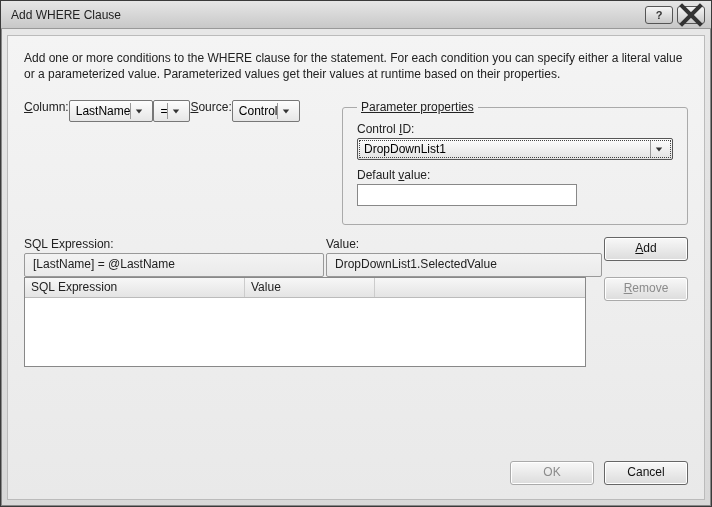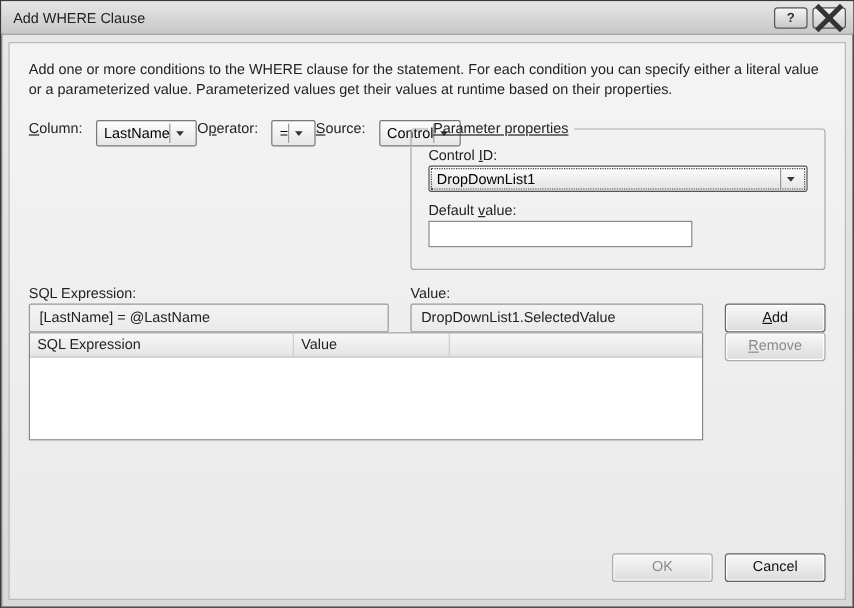--- a/index.html
+++ b/index.html
@@ -46,21 +46,20 @@
   .sel, .tinput {
     height:22px;
     border:1px solid #777;
     background:linear-gradient(#fdfdfd,#e6e6e6);
     border-radius:2px;
     padding:2px 6px;
     font-size:12px;
     display:flex; align-items:center; justify-content:flex-end;
     cursor:pointer;
     margin-bottom:10px;
-    margin-left:11px;
   }
   .arrow {
     width:16px; height:16px;
     border-left:1px solid #999;
     display:flex; align-items:center; justify-content:center;
   }
   .arrow svg { width:8px; height:8px; }
   .rightcol { flex:1; }
   fieldset {
     border:1px solid #aaa;
@@ -81,21 +80,21 @@
     outline:1px dotted #444;
     outline-offset:-3px;
   }
   .textbox {
     height:22px;
     border:1px solid #888;
     background:#fff;
     padding:2px 6px;
     margin-bottom:4px;
   }
-  .midrow { display:flex; gap:18px; margin-top:12px; align-items:flex-end; }
+  .midrow { display:flex; gap:2px; margin-top:12px; align-items:flex-start; }
   .midcol { display:flex; flex-direction:column; }
   .midcol.sqlc { width:300px; }
   .midcol.valc { flex:1; }
   .ro-input {
     height:24px;
     border:1px solid #999;
     background:linear-gradient(#f3f3f3,#eaeaea);
     padding:3px 8px;
     border-radius:2px;
     color:#222;
@@ -150,21 +149,20 @@
         <div class="lbl"><span class="u">C</span>olumn:</div>
         <div class="sel">
           <span>LastName</span>
           <span class="arrow">
               <svg viewBox="0 0 10 10">
                 <polygon points="1,3 9,3 5,8" fill="#333"></polygon>
               </svg>
             </span>
         </div>
 
-        <div class="lbl">O<span class="u">p</span>erator:</div>
         <div class="sel">
           <span>=</span>
           <span class="arrow">
               <svg viewBox="0 0 10 10">
                 <polygon points="1,3 9,3 5,8" fill="#333"></polygon>
               </svg>
             </span>
         </div>
 
         <div class="lbl"><span class="u">S</span>ource:</div>

